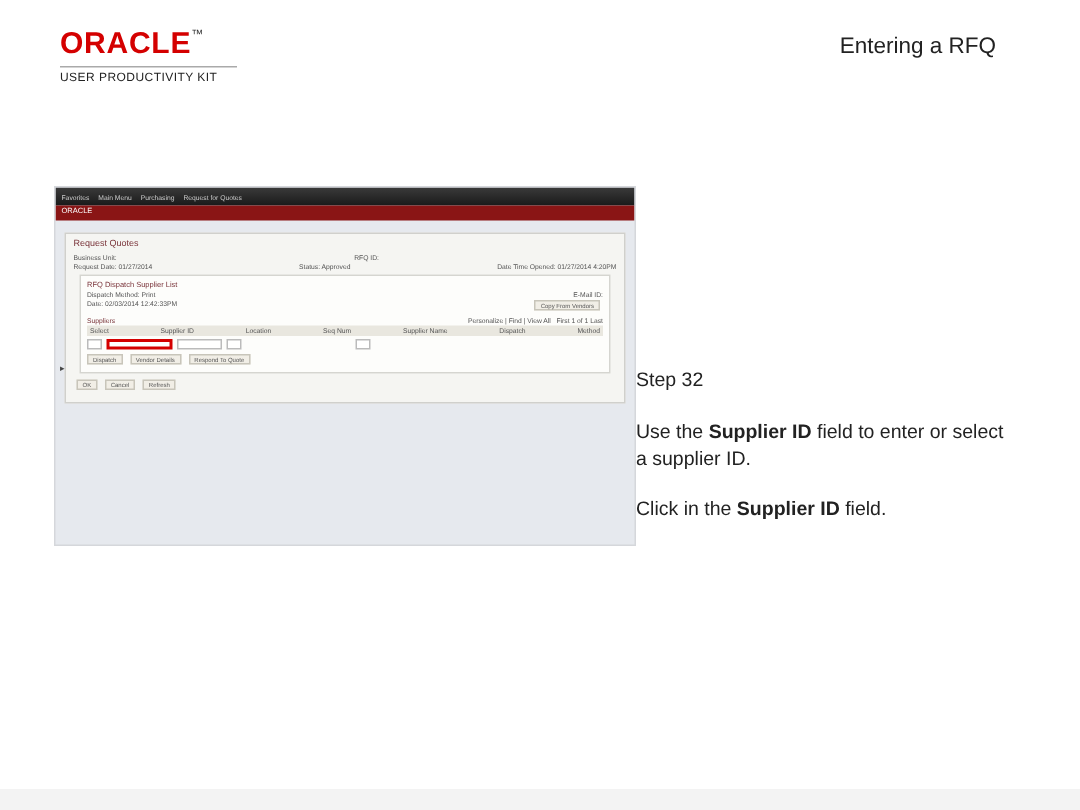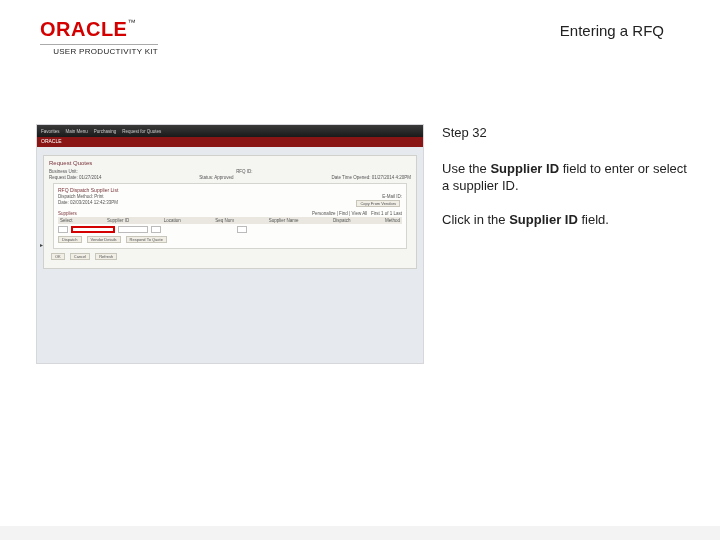--- a/index.html
+++ b/index.html
@@ -28,32 +28,31 @@
   .divider {
     border: none;
     border-top: 1px solid #aaa;
     margin: 3px 0 2px 0;
     width: 118px;
   }
   .upk {
     font-size: 8px;
     letter-spacing: 0.3px;
     color: #222;
-    text-align: right;
   }
   .page-title {
     font-size: 15px;
     color: #222;
     padding-top: 4px;
   }
 
   .content {
     display: flex;
     padding: 60px 28px 0 36px;
-    gap: 18px;
+    align-items: flex-end;
   }
 
   .shot {
     width: 388px;
     height: 240px;
     background: #e6e9ee;
     border: 1px solid #d5d7db;
     position: relative;
     font-size: 5px;
     color: #666;

